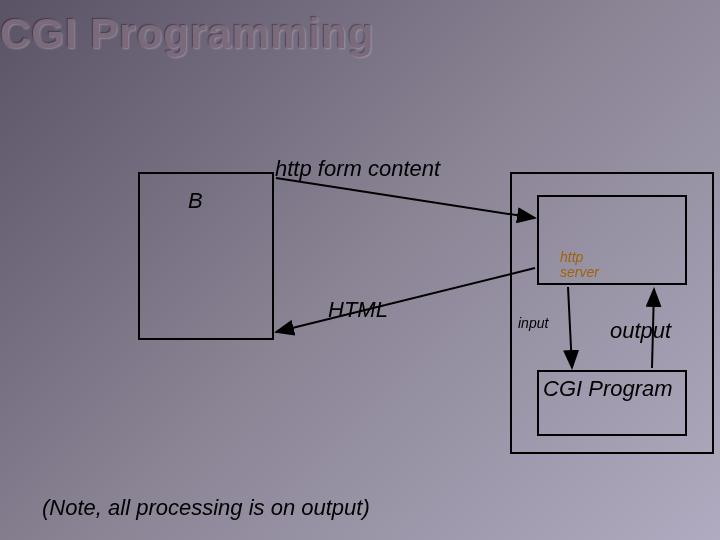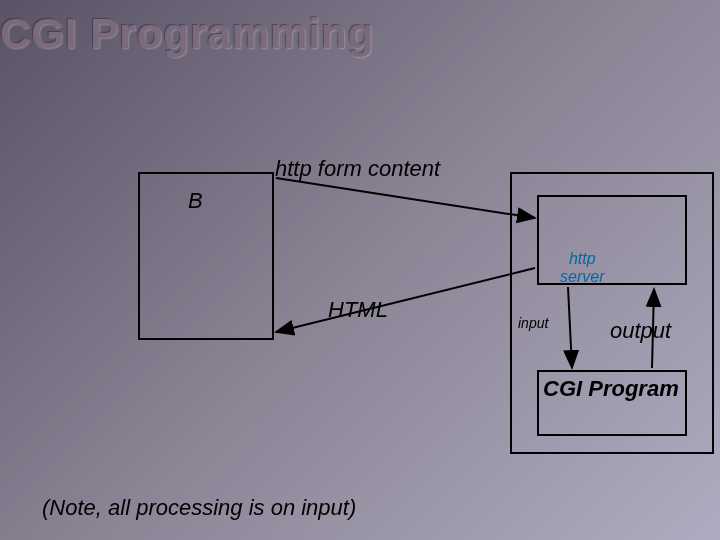--- a/index.html
+++ b/index.html
@@ -71,24 +71,23 @@
     width: 150px;
     height: 90px;
     border: 2px solid #000;
     background: transparent;
   }
   .label-http-server {
     position: absolute;
     left: 560px;
     top: 250px;
     font-style: italic;
-    font-size: 16px;
-    color: #0369a1;
+    font-size: 14px;
+    color: #a16207;
     line-height: 1.1;
-    text-align: center;
   }
   .label-input {
     position: absolute;
     left: 518px;
     top: 315px;
     font-style: italic;
     font-size: 14px;
     color: #000;
   }
   .label-output {
@@ -108,21 +107,20 @@
     border: 2px solid #000;
     background: transparent;
   }
   .label-cgi {
     position: absolute;
     left: 543px;
     top: 376px;
     font-style: italic;
     font-size: 22px;
     color: #000;
-    font-weight: bold;
   }
   .note {
     position: absolute;
     left: 42px;
     top: 495px;
     font-style: italic;
     font-size: 22px;
     color: #000;
   }
   svg.arrows {
@@ -151,21 +149,21 @@
 <div class="box-http-server"></div>
 <div class="label-http-server" style="white-space:pre-line;">http
 server</div>
 
 <div class="label-input">input</div>
 <div class="label-output">output</div>
 
 <div class="box-cgi"></div>
 <div class="label-cgi">CGI Program</div>
 
-<div class="note">(Note, all processing is on input)</div>
+<div class="note">(Note, all processing is on output)</div>
 
 <svg class="arrows">
   <defs>
     <marker id="arrowhead" markerWidth="10" markerHeight="8" refX="9" refY="4" orient="auto">
       <polygon points="0 0, 10 4, 0 8" fill="#000"></polygon>
     </marker>
   </defs>
 
   <line x1="276" y1="178" x2="535" y2="218" stroke="#000" stroke-width="2" marker-end="url(#arrowhead)"></line>
 

